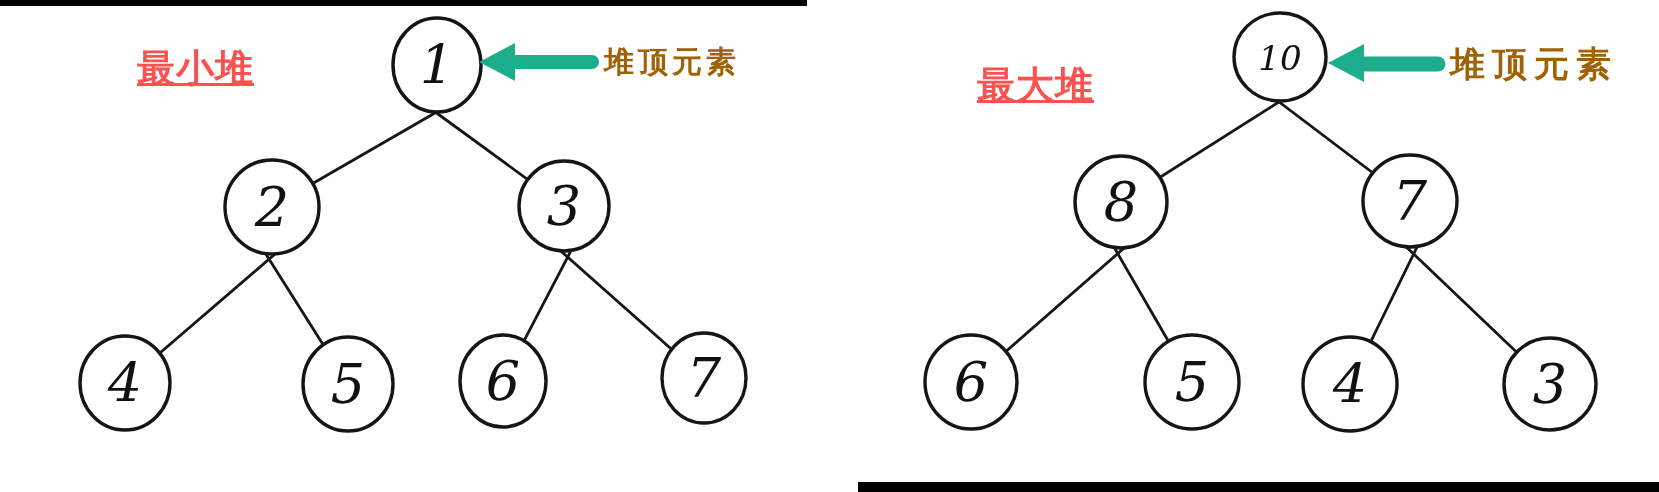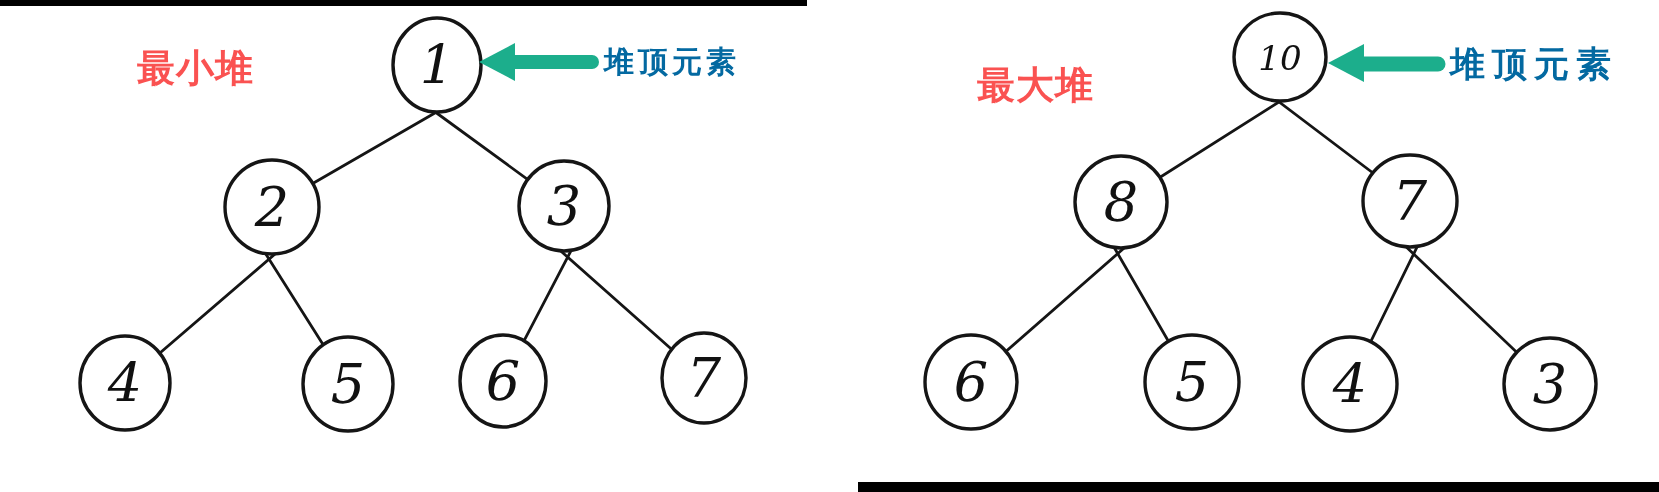--- a/index.html
+++ b/index.html
@@ -21,28 +21,29 @@
   .bar-top    { left: 0;    top: 0;    width: 807px; height: 6px; }
   .bar-bottom { left: 858px; top: 482px; width: 801px; height: 10px; }
 
   .heap-title {
     position: absolute;
     font-size: 38px;
     font-weight: bold;
     color: #fa5251;
     letter-spacing: 1px;
     white-space: nowrap;
+    text-decoration: underline;
   }
   .heap-title.min { left: 137px; top: 43px; }
   .heap-title.max { left: 977px; top: 60px; }
 
   .pointer-label {
     position: absolute;
     font-weight: bold;
-    color: #0369a1;
+    color: #a16207;
     white-space: nowrap;
     font-family: Liberation Serif, serif;
   }
   .pointer-label.left  { left: 604px;  top: 42px; font-size: 30px; letter-spacing: 4px; }
   .pointer-label.right { left: 1450px; top: 41px; font-size: 35px; letter-spacing: 7px; }
 
   svg.diagram {
     position: absolute;
     left: 0; top: 0;
     width: 1659px;

